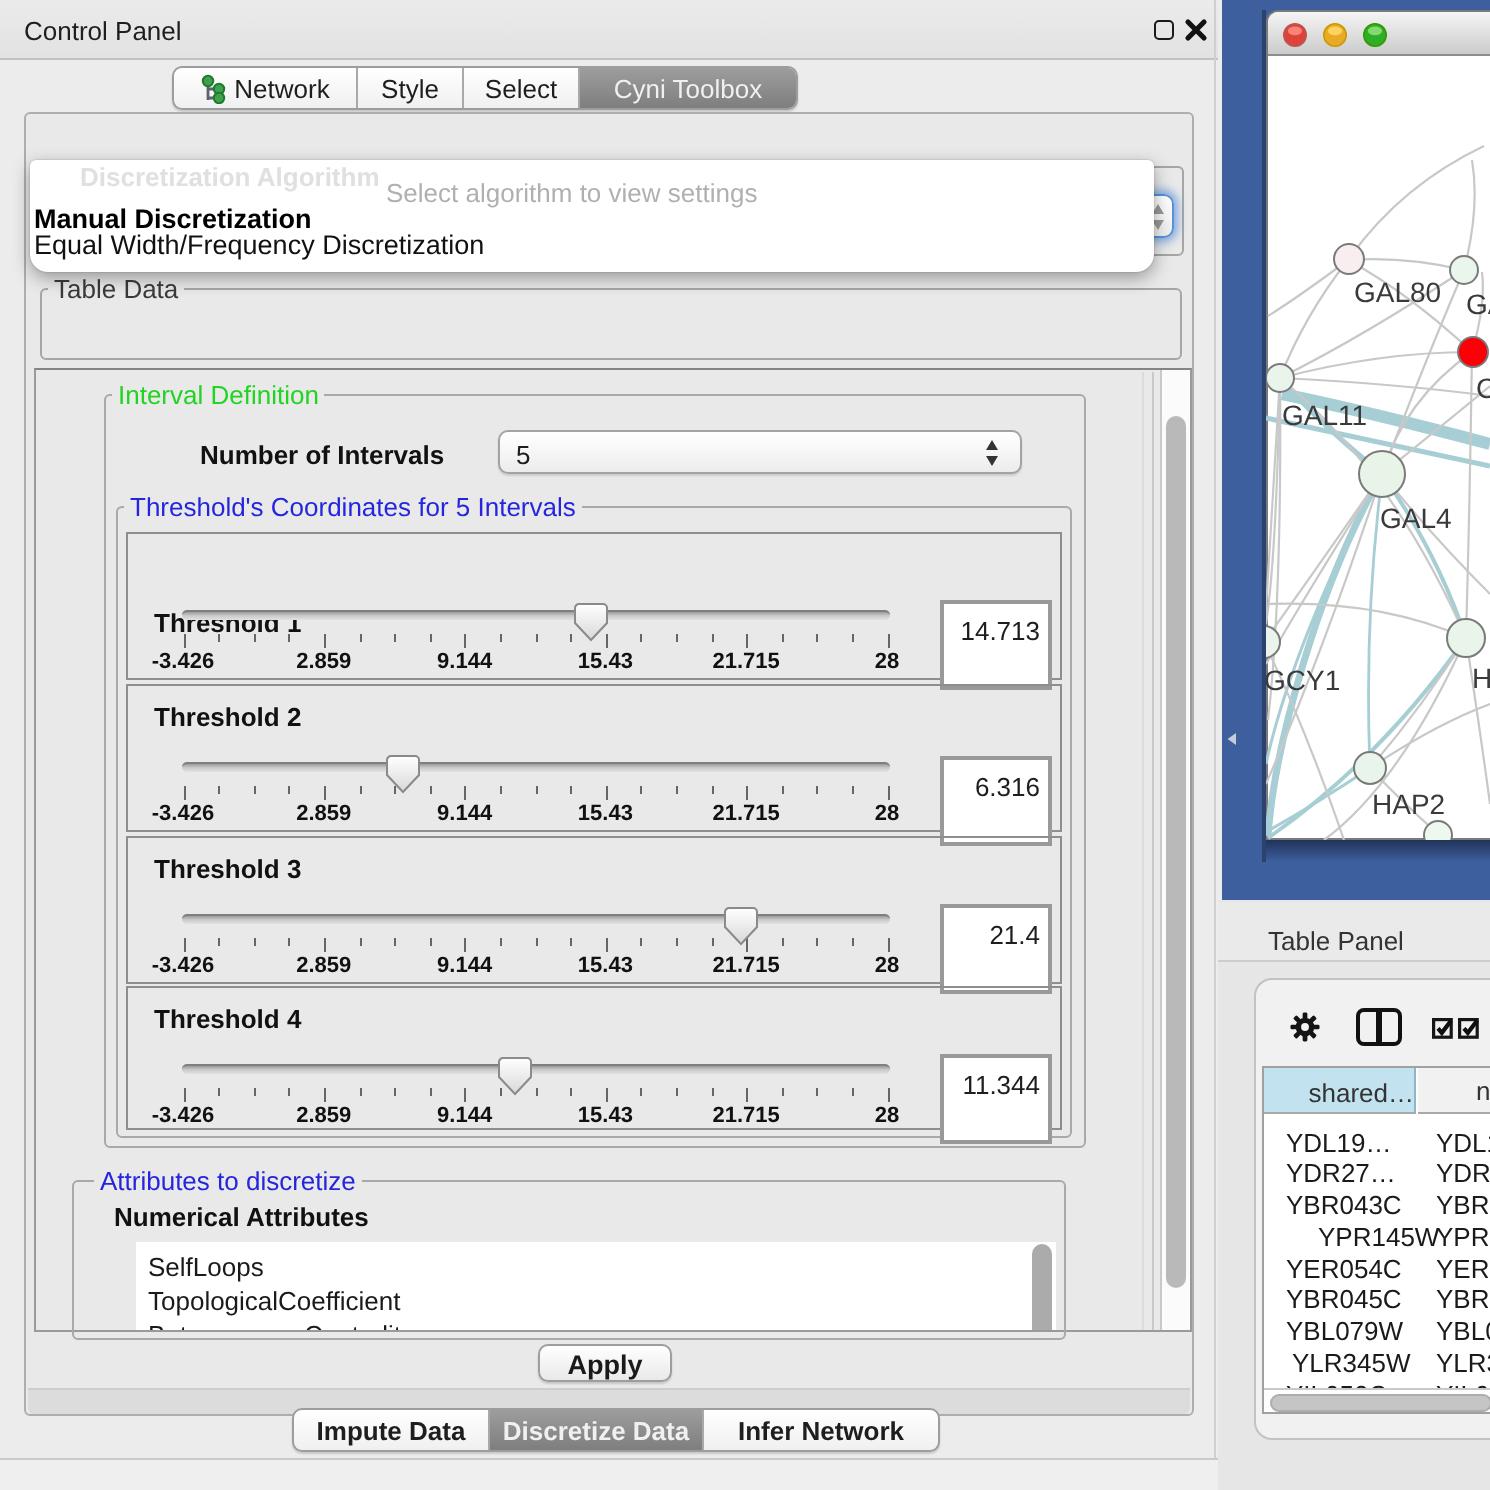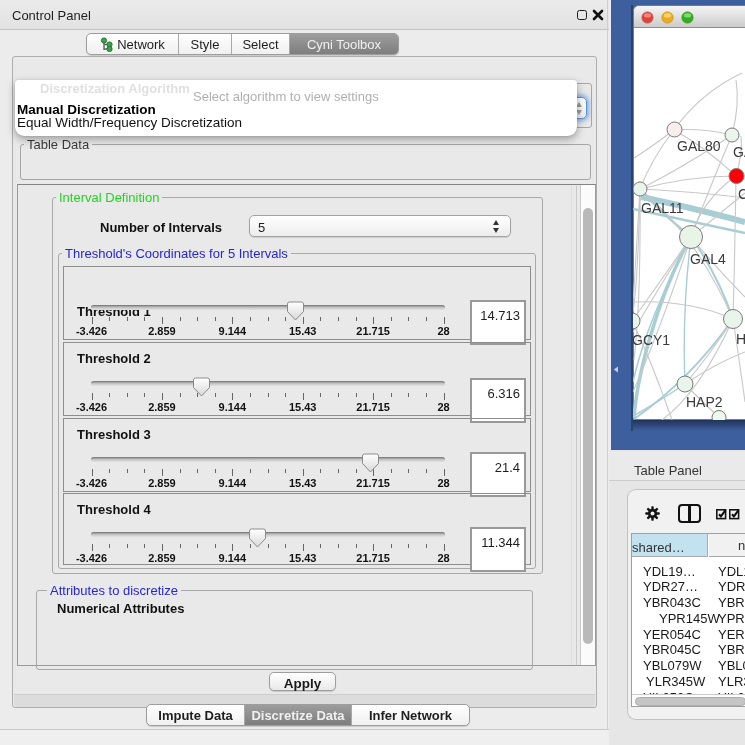--- a/index.html
+++ b/index.html
@@ -238,20 +238,26 @@
           </linearGradient>
         </defs>
       </svg>
   <div class="vbox" style="top:33px;">
         <span>11.344</span>
       </div>
 </div>
 <div class="gbox" style="left:36px;top:590px;width:497px;height:80px;border-color:#a9a9a9;"></div>
 <div class="gtitle" style="left:47px;top:584px;color:#2525dd;">Attributes to discretize</div>
 <div class="abs bold" style="left:57px;top:601px;font-size:13px;color:#111;">Numerical Attributes</div>
+<div class="abs" style="left:68px;top:621px;width:460px;height:44px;background:#fff;overflow:hidden;">
+  <div class="row" style="left:6px;top:5px;">SelfLoops</div>
+  <div class="row" style="left:6px;top:22px;">TopologicalCoefficient</div>
+  <div class="row" style="left:6px;top:39px;">BetweennessCentrality</div>
+  <div class="abs" style="right:2px;top:1px;width:10px;height:60px;background:#ababab;border-radius:5px;"></div>
+</div>
 <div class="abs" style="left:269px;top:672px;width:67px;height:19px;background:linear-gradient(#ffffff,#e9e9e9);border:1px solid #9e9e9e;border-radius:5px;text-align:center;box-shadow:0 1px 1px rgba(0,0,0,0.15);"><span style="font-size:13.5px;font-weight:bold;color:#1a1a1a;position:relative;top:1px;">Apply</span></div>
 <div class="seg" style="left:146px;top:704px;">
 <div style="width:98px;font-weight:bold;">Impute Data</div>
 <div class="sel" style="width:107px;font-weight:bold;">Discretize Data</div>
 <div style="width:117px;font-weight:bold;">Infer Network</div>
 </div>
 <div class="abs" style="left:606.5px;top:0;width:1.5px;height:730px;background:#cfcfcf;"></div>
 <div class="abs" style="left:0;top:729px;width:609px;height:1px;background:#c9c9c9;"></div>
 </div>
 <div class="abs" style="left:0;top:730px;width:609px;height:15px;background:#efefef;"></div>
@@ -356,21 +362,21 @@
   <div class="abs" style="left:79.2px;top:54px;width:2.6px;height:19px;background:#111;"></div>
   <svg class="abs" style="left:106.5px;top:57.5px;" width="12" height="12">
       <rect x="0.8" y="1.8" width="8.8" height="8.8" fill="none" stroke="#161616" stroke-width="1.6"></rect>
       <path d="M3 6.2 L4.9 8.4 L9.6 2.2" stroke="#0e0e0e" stroke-width="2.1" fill="none"></path>
     </svg>
   <svg class="abs" style="left:120px;top:57.5px;" width="12" height="12">
       <rect x="0.8" y="1.8" width="8.8" height="8.8" fill="none" stroke="#161616" stroke-width="1.6"></rect>
       <path d="M3 6.2 L4.9 8.4 L9.6 2.2" stroke="#0e0e0e" stroke-width="2.1" fill="none"></path>
     </svg>
   <div class="abs" style="left:22px;top:83px;width:114px;height:174px;background:#fff;border:1px solid #a0a0a0;border-right:none;overflow:hidden;">
-    <div class="abs" style="left:0;top:0;width:76px;height:23px;background:#c2e2f0;border-right:1px solid #8fb6c8;border-bottom:1px solid #a9a9a9;text-align:left;"><span style="font-size:13px;color:#333;position:relative;top:4px;">shared…</span></div>
+    <div class="abs" style="left:0;top:0;width:76px;height:23px;background:#c2e2f0;border-right:1px solid #8fb6c8;border-bottom:1px solid #a9a9a9;text-align:right;"><span style="font-size:13px;color:#333;position:relative;top:4px;">shared…</span></div>
     <div class="abs" style="left:77px;top:0;width:37px;height:23px;background:#f1f1f1;border-bottom:1px solid #a9a9a9;">
         <span style="font-size:13px;color:#333;position:absolute;left:29px;top:4px;">n</span>
       </div>
     <div class="row" style="left:11px;top:29.50px;">YDL19…</div>
     <div class="row" style="left:86px;top:29.50px;">YDL1</div>
     <div class="row" style="left:11px;top:45.25px;">YDR27…</div>
     <div class="row" style="left:86px;top:45.25px;">YDR2</div>
     <div class="row" style="left:11px;top:61.00px;">YBR043C</div>
     <div class="row" style="left:86px;top:61.00px;">YBR0</div>
     <div class="row" style="left:11px;top:76.75px;margin-left:16px;">YPR145W</div>

